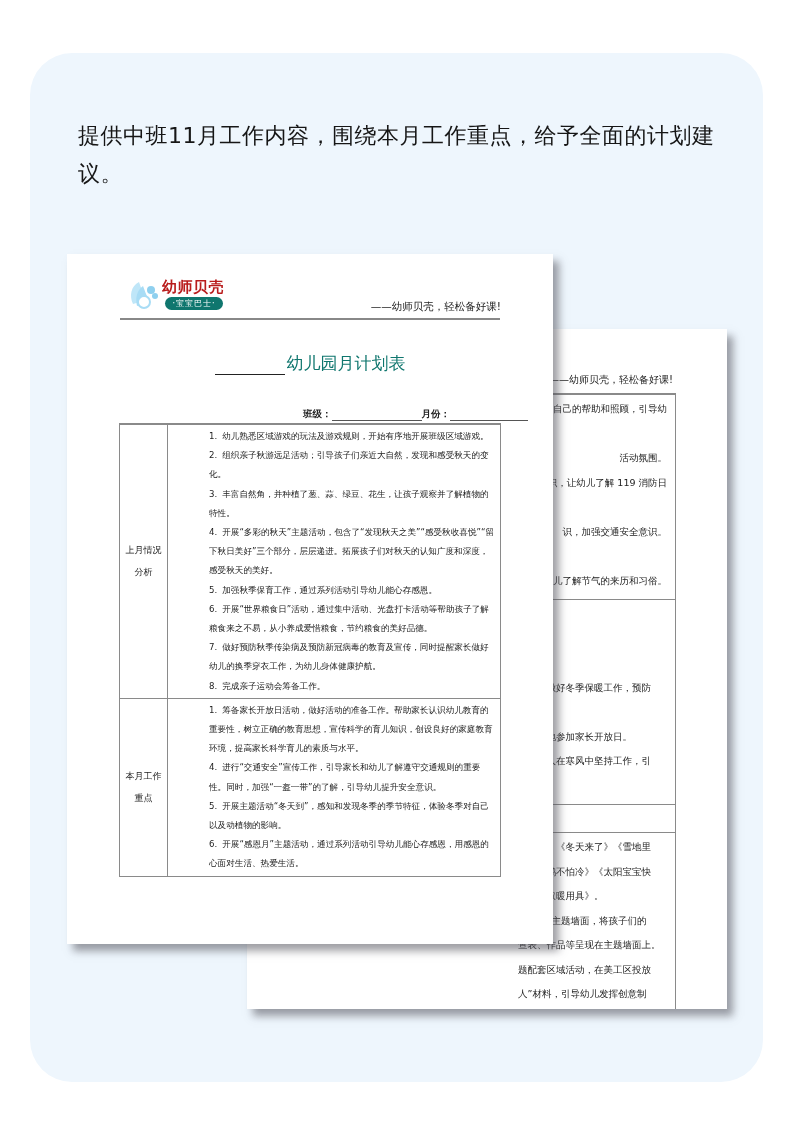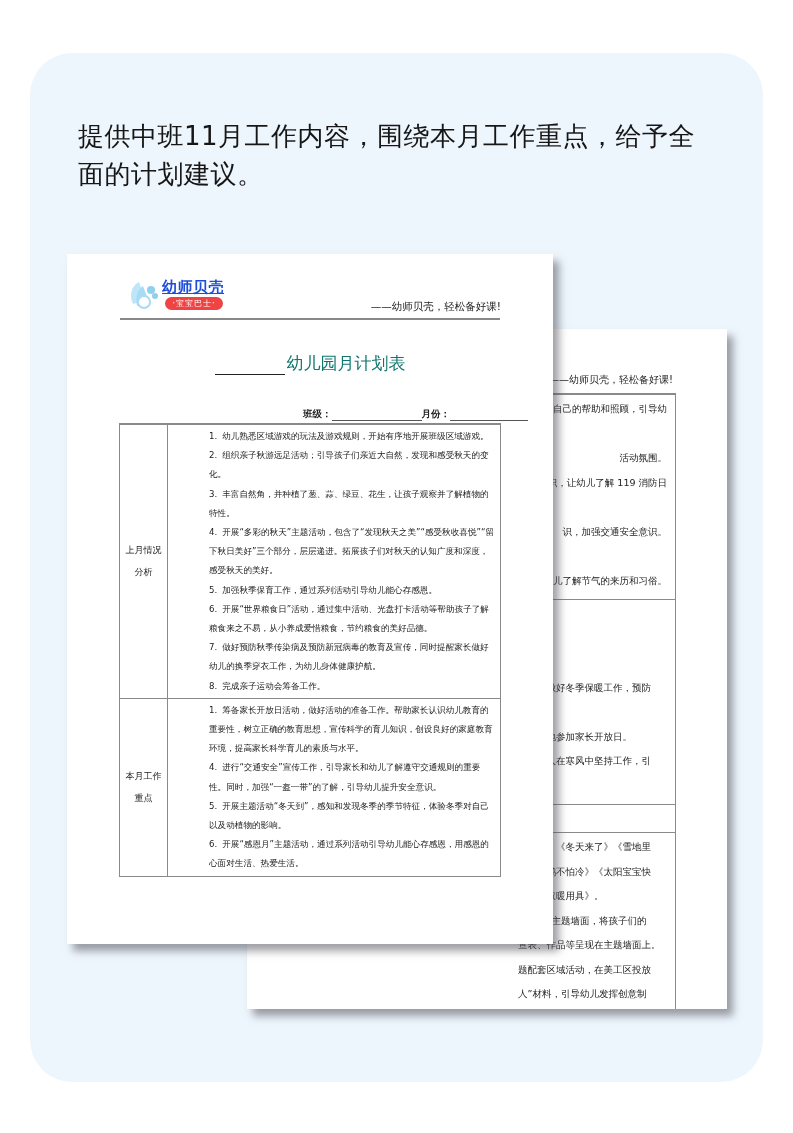--- a/index.html
+++ b/index.html
@@ -5,21 +5,21 @@
   * { box-sizing: border-box; margin: 0; padding: 0; }
   html, body { width: 793px; height: 1133px; background: #ffffff; overflow: hidden; }
   body { position: relative; font-family: "DejaVu Sans", "Liberation Sans", sans-serif; color: #111; }
 
   .card {
     position: absolute; left: 30px; top: 53px; width: 733px; height: 1029px;
     background: #eef6fd; border-radius: 42px;
   }
   .headline {
     position: absolute; left: 78px; top: 117px; width: 640px;
-    font-size: 26px; line-height: 38px; color: #161616; letter-spacing: 0.5px;
+    font-size: 22px; line-height: 38px; color: #161616; letter-spacing: 0.5px;
   }
 
   .page {
     position: absolute; background: #fff;
     box-shadow: 6px 7px 8px rgba(80,80,90,0.55);
   }
   .page-back { left: 247px; top: 329px; width: 480px; height: 680px; overflow: hidden; }
   .page-front { left: 67px; top: 254px; width: 486px; height: 690px; overflow: hidden; }
 
   
@@ -28,22 +28,22 @@
   .back-sec { border-bottom: 1px solid #8a8a8a; padding: 2px 8px 6px 0; }
   .back-sec:last-child { border-bottom: none; }
   .back-line { font-size: 9.5px; line-height: 24.5px; color: #222; text-align: right; white-space: nowrap; height: 24.5px; overflow: hidden; }
   .back-line.empty { color: transparent; }
   .back-head { text-align: center; font-size: 10px; line-height: 27px; color: #222; border-bottom: 1px solid #8a8a8a; padding-left: 150px; }
   .back-sec2 .back-line { text-align: left; padding-left: 290px; }
 
   
   .logo { position: absolute; left: 62px; top: 22px; width: 100px; height: 40px; }
   .logo-mark { position: absolute; left: 0; top: 2px; width: 30px; height: 32px; }
-  .logo-text { position: absolute; left: 33px; top: 2px; font-size: 15px; font-weight: bold; color: #1d4ed8; letter-spacing: 0.5px; text-decoration: underline; }
-  .logo-badge { position: absolute; left: 36px; top: 21px; width: 58px; height: 13px; background: #ef4444; border-radius: 7px; font-size: 8px; color: #fff; text-align: center; line-height: 13px; letter-spacing: 1px; }
+  .logo-text { position: absolute; left: 33px; top: 2px; font-size: 15px; font-weight: bold; color: #b91c1c; letter-spacing: 0.5px; }
+  .logo-badge { position: absolute; left: 36px; top: 21px; width: 58px; height: 13px; background: #0f766e; border-radius: 7px; font-size: 8px; color: #fff; text-align: center; line-height: 13px; letter-spacing: 1px; }
   .slogan { position: absolute; right: 52px; top: 46px; font-size: 10.5px; color: #222; white-space: nowrap; }
   .header-rule { position: absolute; left: 53px; top: 64px; width: 380px; height: 2px; background: #888; }
 
   .doc-title { position: absolute; left: 0; top: 98px; width: 486px; text-align: center; font-size: 17px; color: #0f766e; }
   .doc-title .blank { display: inline-block; width: 70px; border-bottom: 1px solid #222; height: 20px; vertical-align: bottom; margin-right: 2px; }
 
   .meta { position: absolute; left: 236px; top: 154px; font-size: 9.5px; font-weight: bold; color: #222; white-space: nowrap; }
   .meta .blank { display: inline-block; border-bottom: 1px solid #555; height: 11px; vertical-align: bottom; }
 
   .plan-table { position: absolute; left: 52px; top: 169px; width: 382px; border: 1px solid #8a8a8a; border-top: 2px solid #8a8a8a; }

